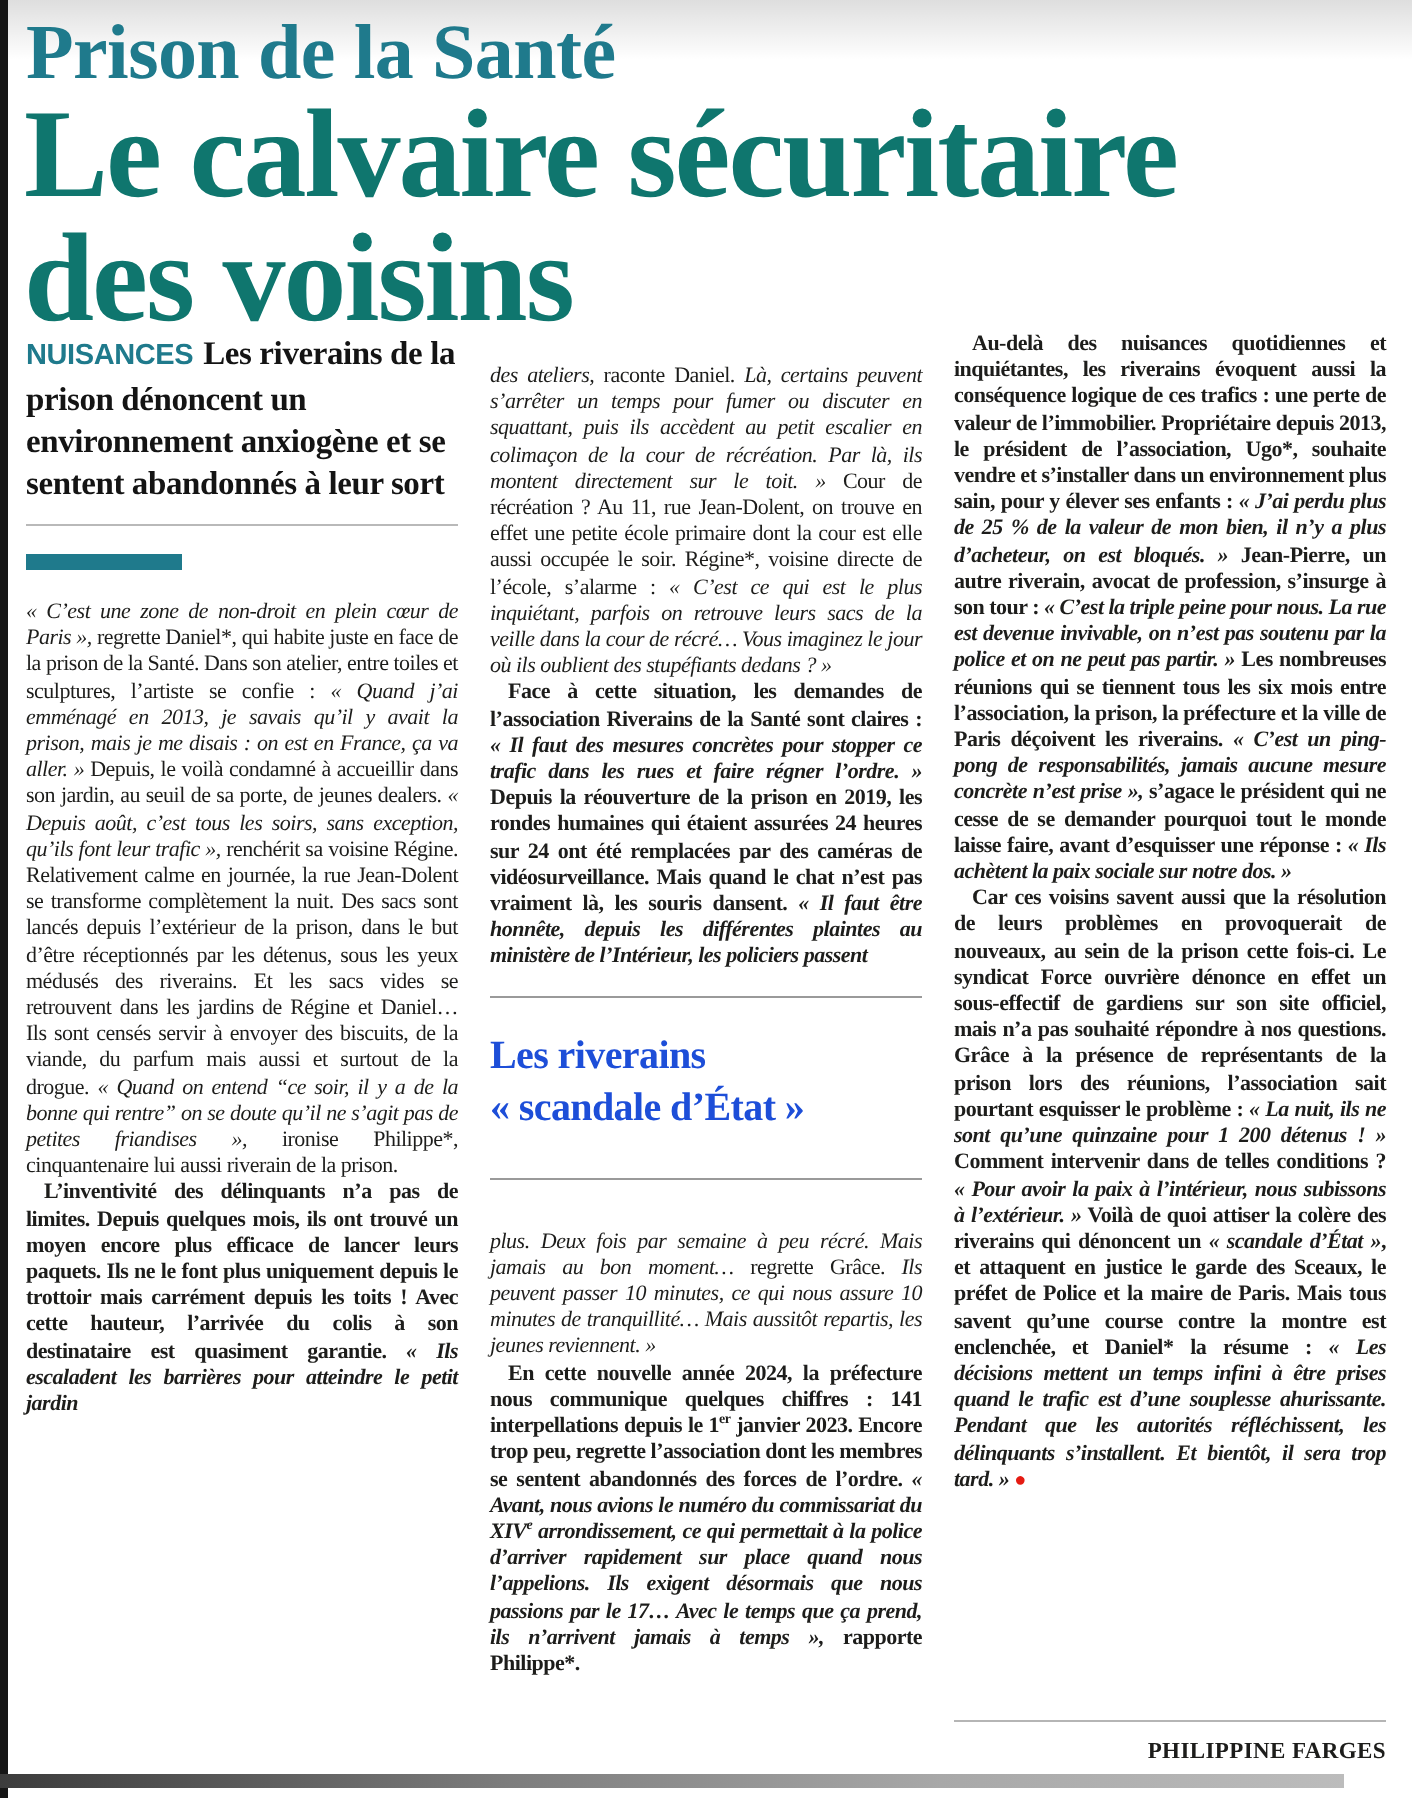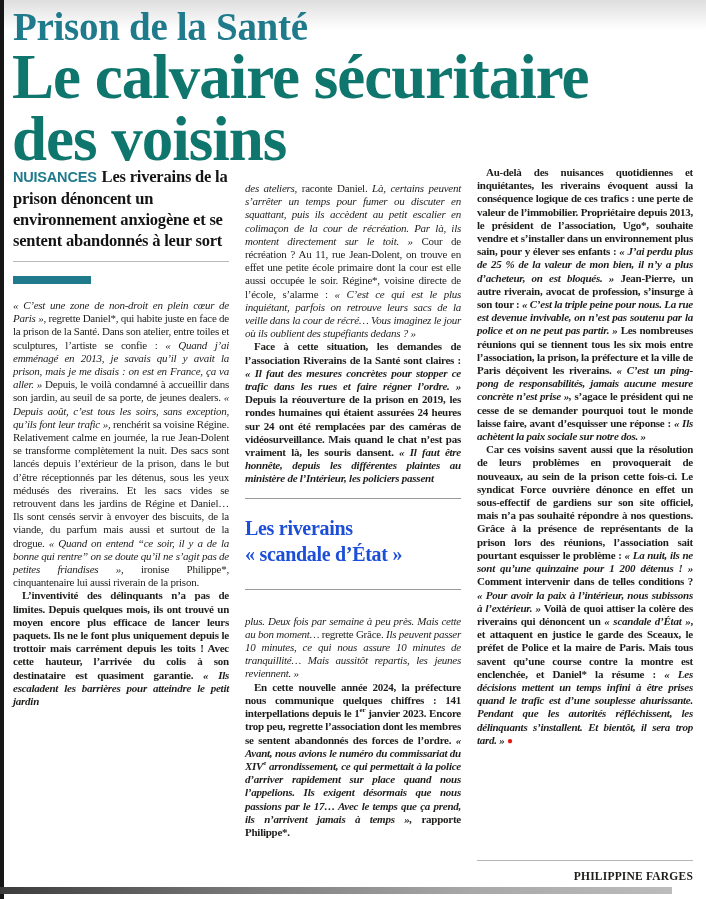--- a/index.html
+++ b/index.html
@@ -78,21 +78,21 @@
     <div class="col">
       <div class="body" style="margin-top:24px;">
           <p><span class="it">des ateliers,</span><span> raconte Daniel. </span><span class="it">Là, certains peuvent s’arrêter un temps pour fumer ou discuter en squattant, puis ils accèdent au petit escalier en colimaçon de la cour de récréation. Par là, ils montent directement sur le toit. »</span><span> Cour de récréation ? Au 11, rue Jean-Dolent, on trouve en effet une petite école primaire dont la cour est elle aussi occupée le soir. Régine*, voisine directe de l’école, s’alarme : </span><span class="it">« C’est ce qui est le plus inquiétant, parfois on retrouve leurs sacs de la veille dans la cour de récré… Vous imaginez le jour où ils oublient des stupéfiants dedans ? »</span></p>
           <p class="indent"><span>Face à cette situation, les demandes de l’association Riverains de la Santé sont claires : </span><span class="it">« Il faut des mesures concrètes pour stopper ce trafic dans les rues et faire régner l’ordre. »</span><span> Depuis la réouverture de la prison en 2019, les rondes humaines qui étaient assurées 24 heures sur 24 ont été remplacées par des caméras de vidéosurveillance. Mais quand le chat n’est pas vraiment là, les souris dansent. </span><span class="it">« Il faut être honnête, depuis les différentes plaintes au ministère de l’Intérieur, les policiers passent</span></p>
         </div>
       <div class="pullquote">
         <span>Les riverains</span>
         <span>« scandale d’État »</span>
       </div>
       <div class="body">
-          <p><span class="it">plus. Deux fois par semaine à peu près. Mais cette au bon moment… </span><span>regrette Grâce. </span><span class="it">Ils peuvent passer 10 minutes, ce qui nous assure 10 minutes de tranquillité… Mais aussitôt repartis, les jeunes reviennent. »</span></p>
+          <p><span class="it">plus. Deux fois par semaine à peu récré. Mais jamais au bon moment… </span><span>regrette Grâce. </span><span class="it">Ils peuvent passer 10 minutes, ce qui nous assure 10 minutes de tranquillité… Mais aussitôt repartis, les jeunes reviennent. »</span></p>
           <p class="indent"><span>En cette nouvelle année 2024, la préfecture nous communique quelques chiffres : 141 interpellations depuis le 1</span><sup>er</sup><span> janvier 2023. Encore trop peu, regrette l’association dont les membres se sentent abandonnés des forces de l’ordre. </span><span class="it">« Avant, nous avions le numéro du commissariat du XIV</span><sup class="it">e</sup><span class="it"> arrondissement, ce qui permettait à la police d’arriver rapidement sur place quand nous l’appelions. Ils exigent désormais que nous passions par le 17… Avec le temps que ça prend, ils n’arrivent jamais à temps »,</span><span> rapporte Philippe*.</span></p>
         </div>
     </div>
 
     <div class="col">
       <div class="body" style="margin-top:8px;">
           <p class="indent"><span>Au-delà des nuisances quotidiennes et inquiétantes, les riverains évoquent aussi la conséquence logique de ces trafics : une perte de valeur de l’immobilier. Propriétaire depuis 2013, le président de l’association, Ugo*, souhaite vendre et s’installer dans un environnement plus sain, pour y élever ses enfants : </span><span class="it">« J’ai perdu plus de 25 % de la valeur de mon bien, il n’y a plus d’acheteur, on est bloqués. »</span><span> Jean-Pierre, un autre riverain, avocat de profession, s’insurge à son tour : </span><span class="it">« C’est la triple peine pour nous. La rue est devenue invivable, on n’est pas soutenu par la police et on ne peut pas partir. »</span><span> Les nombreuses réunions qui se tiennent tous les six mois entre l’association, la prison, la préfecture et la ville de Paris déçoivent les riverains. </span><span class="it">« C’est un ping-pong de responsabilités, jamais aucune mesure concrète n’est prise »,</span><span> s’agace le président qui ne cesse de se demander pourquoi tout le monde laisse faire, avant d’esquisser une réponse : </span><span class="it">« Ils achètent la paix sociale sur notre dos. »</span></p>
           <p class="indent"><span>Car ces voisins savent aussi que la résolution de leurs problèmes en provoquerait de nouveaux, au sein de la prison cette fois-ci. Le syndicat Force ouvrière dénonce en effet un sous-effectif de gardiens sur son site officiel, mais n’a pas souhaité répondre à nos questions. Grâce à la présence de représentants de la prison lors des réunions, l’association sait pourtant esquisser le problème : </span><span class="it">« La nuit, ils ne sont qu’une quinzaine pour 1 200 détenus ! »</span><span> Comment intervenir dans de telles conditions ? </span><span class="it">« Pour avoir la paix à l’intérieur, nous subissons à l’extérieur. »</span><span> Voilà de quoi attiser la colère des riverains qui dénoncent un </span><span class="it">« scandale d’État »</span><span>, et attaquent en justice le garde des Sceaux, le préfet de Police et la maire de Paris. Mais tous savent qu’une course contre la montre est enclenchée, et Daniel* la résume : </span><span class="it">« Les décisions mettent un temps infini à être prises quand le trafic est d’une souplesse ahurissante. Pendant que les autorités réfléchissent, les délinquants s’installent. Et bientôt, il sera trop tard. » </span><span class="dot">●</span></p>
         </div>
       <div class="spacer"></div>

